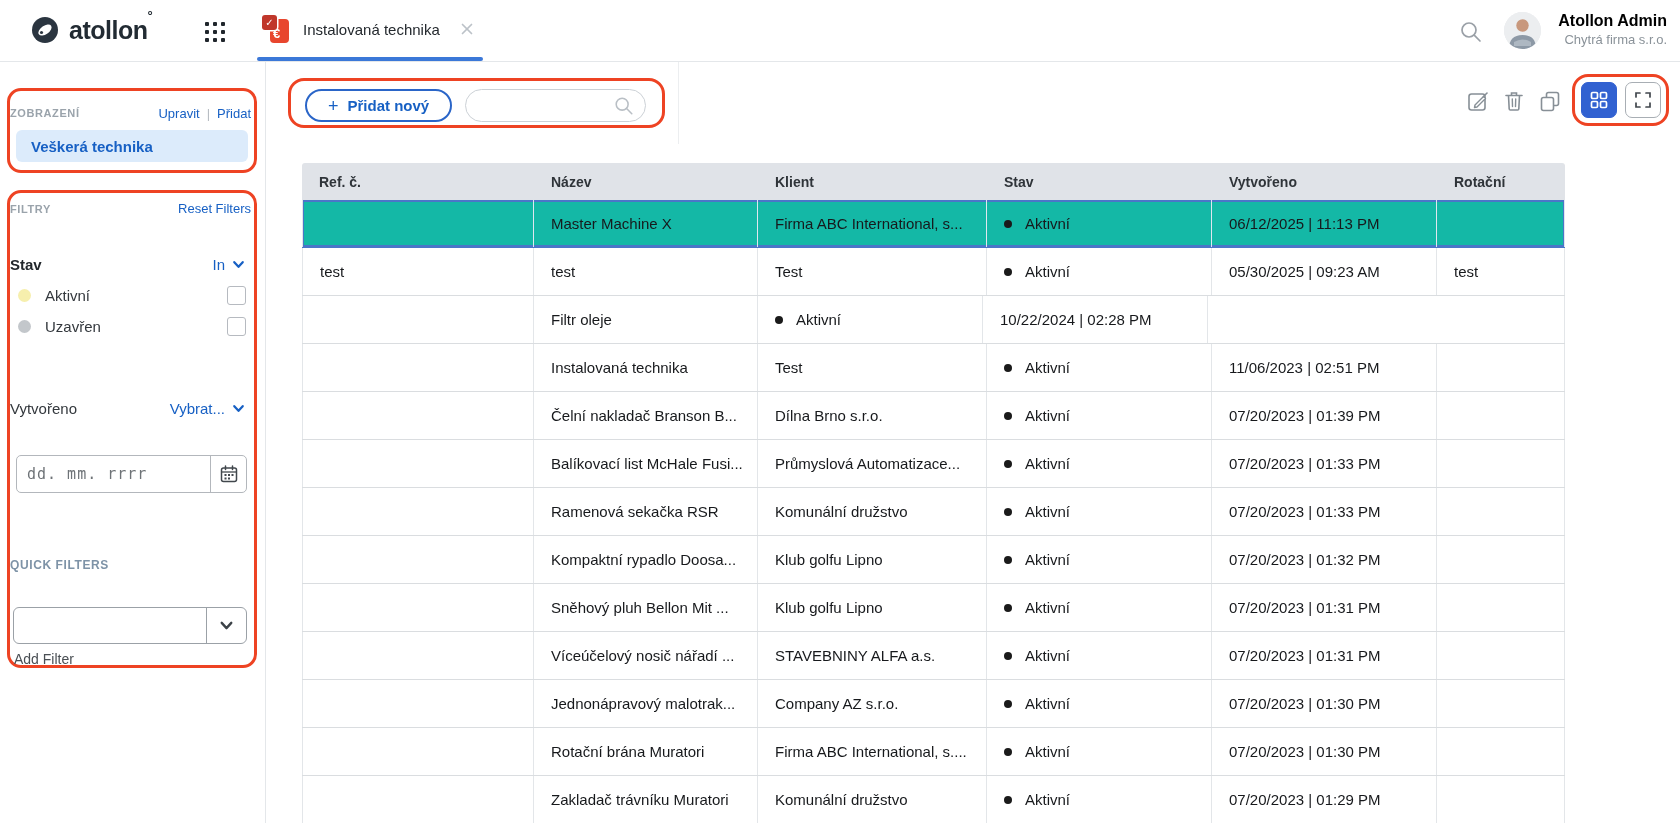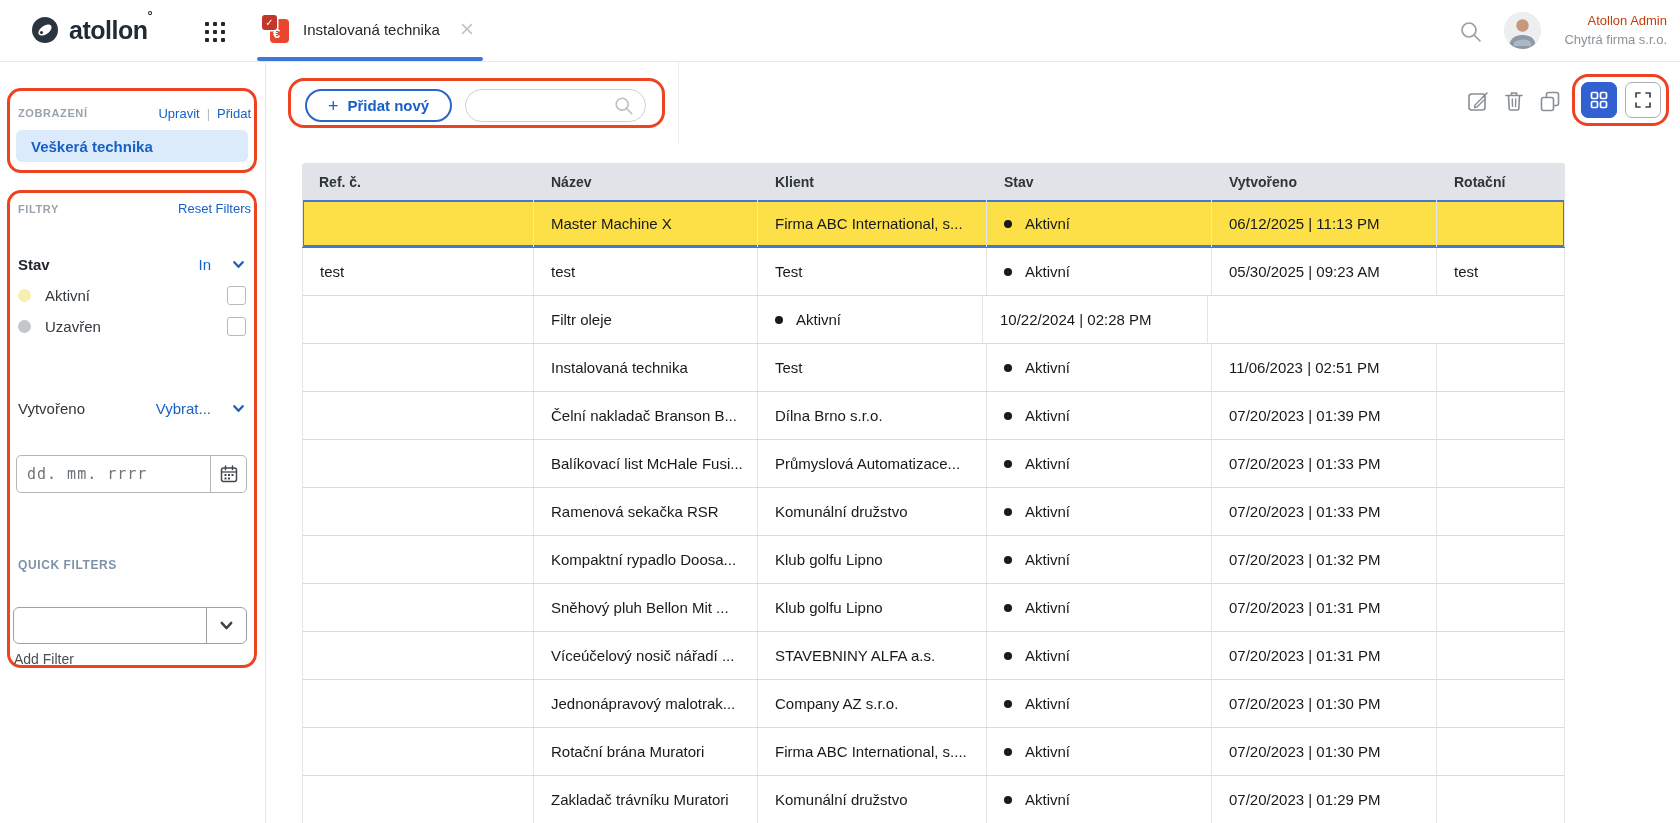--- a/index.html
+++ b/index.html
@@ -17,36 +17,36 @@
   .tab-icon { position:relative; width:32px; height:32px; }
   .ti-doc { position:absolute; left:10px; top:6px; width:19px; height:24px; background:#e8462e; border-radius:4px; }
   .ti-euro { position:absolute; left:3px; bottom:2px; color:#fff; font-size:13px; font-weight:700; }
   .ti-check { position:absolute; left:2px; top:2px; width:15px; height:15px; background:#c0372b; border-radius:3px; box-shadow:0 0 0 1.5px #fff; color:#fff; font-size:10px; font-weight:700; display:flex; align-items:center; justify-content:center; }
   .tab-label { font-size:15px; color:#24292e; }
   .tab-close { margin-left:8px; width:16px; height:16px; cursor:pointer; }
   .tab-underline { position:absolute; left:257px; top:57px; width:226px; height:4px; background:#3b78d8; border-radius:2px; }
   .topbar-search { position:absolute; left:1458px; top:19px; width:26px; height:26px; cursor:pointer; }
   .avatar { position:absolute; left:1504px; top:12px; width:37px; height:37px; border-radius:50%; background:#e9ebed; overflow:hidden; cursor:pointer; }
   .userblock { position:absolute; right:13px; top:11px; text-align:right; cursor:pointer; }
-  .user-name { font-size:13px; font-weight:400; color:#c2410c; line-height:20px; }
+  .user-name { font-size:16px; font-weight:700; color:#000000; line-height:20px; }
   .user-company { font-size:13px; color:#8a9299; line-height:17px; }
 
   
   .sidebar { position:absolute; left:0; top:62px; width:266px; height:761px; background:#fff; border-right:1px solid #e4e7ea; }
   .ann { position:absolute; border:3px solid #ee4323; border-radius:14px; pointer-events:none; }
   .ann-views { left:7px; top:26px; width:250px; height:85px; }
   .ann-filters { left:7px; top:128px; width:250px; height:478px; }
-  .side-row { position:absolute; left:18px; right:14px; display:flex; align-items:center; }
+  .side-row { position:absolute; left:10px; right:14px; display:flex; align-items:center; }
   .side-title { font-size:11px; font-weight:700; letter-spacing:0.6px; color:#9aa3ab; }
   .link { color:#1760c4; font-size:13px; cursor:pointer; }
   .link-sep { color:#b6bcc2; margin:0 7px; font-size:13px; }
   .view-item { position:absolute; left:16px; top:68px; width:232px; height:32px; background:#dcebfb; border-radius:6px; display:flex; align-items:center; padding-left:15px; font-size:15px; font-weight:700; color:#1760c4; cursor:pointer; }
   .filter-name { font-size:15px; font-weight:700; color:#22272c; }
   .filter-name-reg { font-size:15px; color:#33383d; }
-  .op { display:flex; align-items:center; gap:20px; margin-left:auto; cursor:pointer; }
+  .op { display:flex; align-items:center; gap:6px; margin-left:auto; cursor:pointer; }
   .op-label { color:#1760c4; font-size:15px; }
   .opt-row { position:absolute; left:18px; right:19px; display:flex; align-items:center; }
   .dot { width:13px; height:13px; border-radius:50%; margin-right:14px; flex:0 0 auto; }
   .opt-label { font-size:15px; color:#33383d; }
   .checkbox { margin-left:auto; width:19px; height:19px; border:1.5px solid #b6bac0; border-radius:3px; background:#fff; cursor:pointer; }
   .date-wrap { position:absolute; left:16px; top:393px; width:231px; height:38px; border:1px solid #b3b7bc; border-radius:5px; background:#fff; display:flex; }
   .date-input { flex:1; border:none; outline:none; padding:0 10px; font-family:"DejaVu Sans Mono","Liberation Mono",monospace; font-size:15px; color:#33383d; background:transparent; min-width:0; }
   .date-input::placeholder { color:#6e7377; letter-spacing:1px; }
   .date-cal { width:36px; border-left:1px solid #b3b7bc; display:flex; align-items:center; justify-content:center; cursor:pointer; }
   .qf-title { font-size:12px; font-weight:700; letter-spacing:0.6px; color:#7e93a7; }
@@ -72,21 +72,21 @@
   
   .table { position:absolute; left:36px; top:101px; width:1263px; }
   .thead { display:flex; height:37px; background:#e0e3e8; border-radius:3px 3px 0 0; align-items:center; }
   .thead .cell { font-size:14px; font-weight:700; color:#2f3439; }
   .cell { padding-left:17px; overflow:hidden; white-space:nowrap; text-overflow:ellipsis; }
   .col-0 { width:232px; } .col-1 { width:224px; } .col-2 { width:229px; }
   .col-3 { width:225px; } .col-4 { width:225px; } .col-5 { width:128px; flex:1; }
   .trow { display:flex; height:48px; align-items:stretch; border-bottom:1px solid #dadde0; background:#fff; cursor:pointer; }
   .trow .cell { display:flex; align-items:center; font-size:15px; color:#17191c; border-right:1px solid #e3e6e9; }
   .trow .cell.col-0 { border-left:1px solid #e3e6e9; }
-  .trow.selected { background:#fde047; box-shadow:inset 0 0 0 2px #4a76c8; border-bottom:1px solid #4a76c8; }
+  .trow.selected { background:#14b8a6; box-shadow:inset 0 0 0 2px #4a76c8; border-bottom:1px solid #4a76c8; }
   .trow.selected .cell { border-right-color:#e0e6f0; }
   .status-dot { width:8px; height:8px; border-radius:50%; background:#1a1a1a; margin-right:13px; flex:0 0 auto; }
 
   svg { display:block; }
 </style>
 </head>
 <body>
 
 <div id="app">
 

